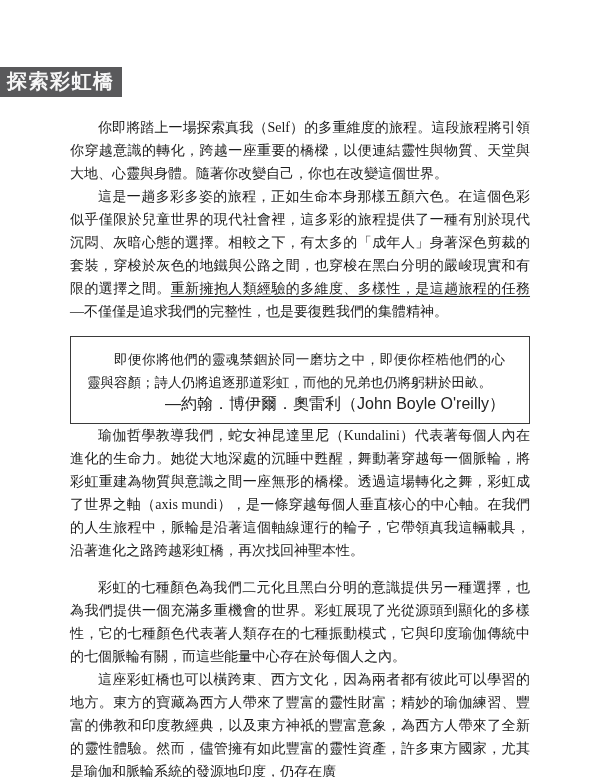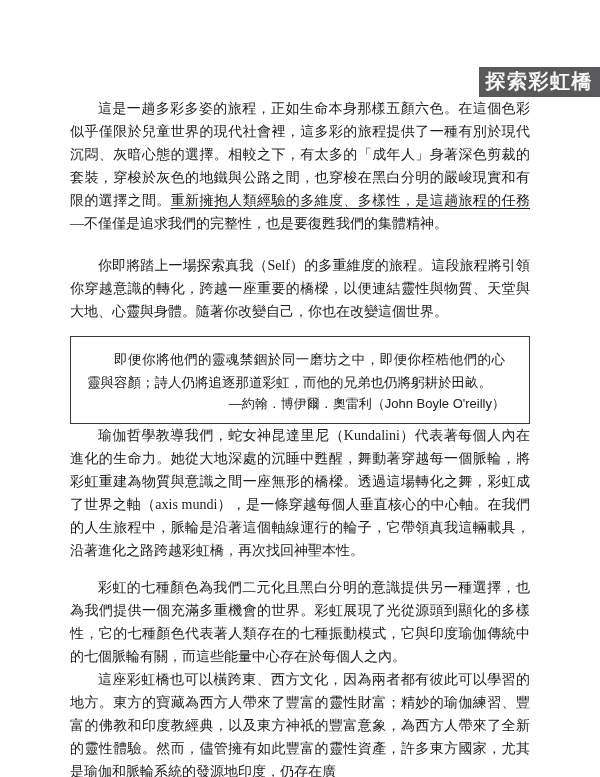--- a/index.html
+++ b/index.html
@@ -12,21 +12,21 @@
     background: #ffffff;
     overflow: hidden;
     font-family: "Liberation Serif", "DejaVu Serif", serif;
     color: #1c1c1c;
   }
   .content {
     margin: 0 70px;
     width: 460px;
   }
   .title-row {
-    text-align: right;
+    text-align: left;
     padding-top: 67px;
   }
   .doc-title {
     display: inline-block;
     background: #59595b;
     color: #f7f7f7;
     font-size: 20px;
     font-weight: 700;
     line-height: 1.15;
     padding: 3px 7px 4px 7px;
@@ -46,41 +46,41 @@
     padding: 11px 24px 12px 16px;
   }
   .quote-text {
     font-size: 13.5px;
     line-height: 23px;
     text-align: justify;
     text-indent: 2em;
   }
   .quote-attribution {
     font-family: "Liberation Sans", "DejaVu Sans", sans-serif;
-    font-size: 13px;
+    font-size: 16px;
     line-height: 15px;
     text-align: right;
     margin-top: 2px;
     color: #222222;
   }
   .after-quote { margin-top: 14px; }
 </style>
 </head>
 <body>
 
 <div class="page">
   <div class="title-row">
     <h1 class="doc-title">探索彩虹橋</h1>
   </div>
 
   <div class="content">
 
+    <p class="body-text first-para">你即將踏上一場探索真我（Self）的多重維度的旅程。這段旅程將引領你穿越意識的轉化，跨越一座重要的橋樑，以便連結靈性與物質、天堂與大地、心靈與身體。隨著你改變自己，你也在改變這個世界。</p>
+
     <p class="body-text"><span>這是一趟多彩多姿的旅程，正如生命本身那樣五顏六色。在這個色彩似乎僅限於兒童世界的現代社會裡，這多彩的旅程提供了一種有別於現代沉悶、灰暗心態的選擇。相較之下，有太多的「成年人」身著深色剪裁的套裝，穿梭於灰色的地鐵與公路之間，也穿梭在黑白分明的嚴峻現實和有限的選擇之間。</span><span class="underlined">重新擁抱人類經驗的多維度、多樣性，是這趟旅程的任務</span><span>—不僅僅是追求我們的完整性，也是要復甦我們的集體精神。</span></p>
-
-    <p class="body-text first-para">你即將踏上一場探索真我（Self）的多重維度的旅程。這段旅程將引領你穿越意識的轉化，跨越一座重要的橋樑，以便連結靈性與物質、天堂與大地、心靈與身體。隨著你改變自己，你也在改變這個世界。</p>
 
     <div class="quote-box">
       <p class="quote-text">即便你將他們的靈魂禁錮於同一磨坊之中，即便你桎梏他們的心靈與容顏；詩人仍將追逐那道彩虹，而他的兄弟也仍將躬耕於田畝。</p>
       <p class="quote-attribution">—約翰．博伊爾．奧雷利（John Boyle O'reilly）</p>
     </div>
 
     <p class="body-text">瑜伽哲學教導我們，蛇女神昆達里尼（Kundalini）代表著每個人內在進化的生命力。她從大地深處的沉睡中甦醒，舞動著穿越每一個脈輪，將彩虹重建為物質與意識之間一座無形的橋樑。透過這場轉化之舞，彩虹成了世界之軸（axis mundi），是一條穿越每個人垂直核心的中心軸。在我們的人生旅程中，脈輪是沿著這個軸線運行的輪子，它帶領真我這輛載具，沿著進化之路跨越彩虹橋，再次找回神聖本性。</p>
 
     <p class="body-text after-quote">彩虹的七種顏色為我們二元化且黑白分明的意識提供另一種選擇，也為我們提供一個充滿多重機會的世界。彩虹展現了光從源頭到顯化的多樣性，它的七種顏色代表著人類存在的七種振動模式，它與印度瑜伽傳統中的七個脈輪有關，而這些能量中心存在於每個人之內。</p>
 

